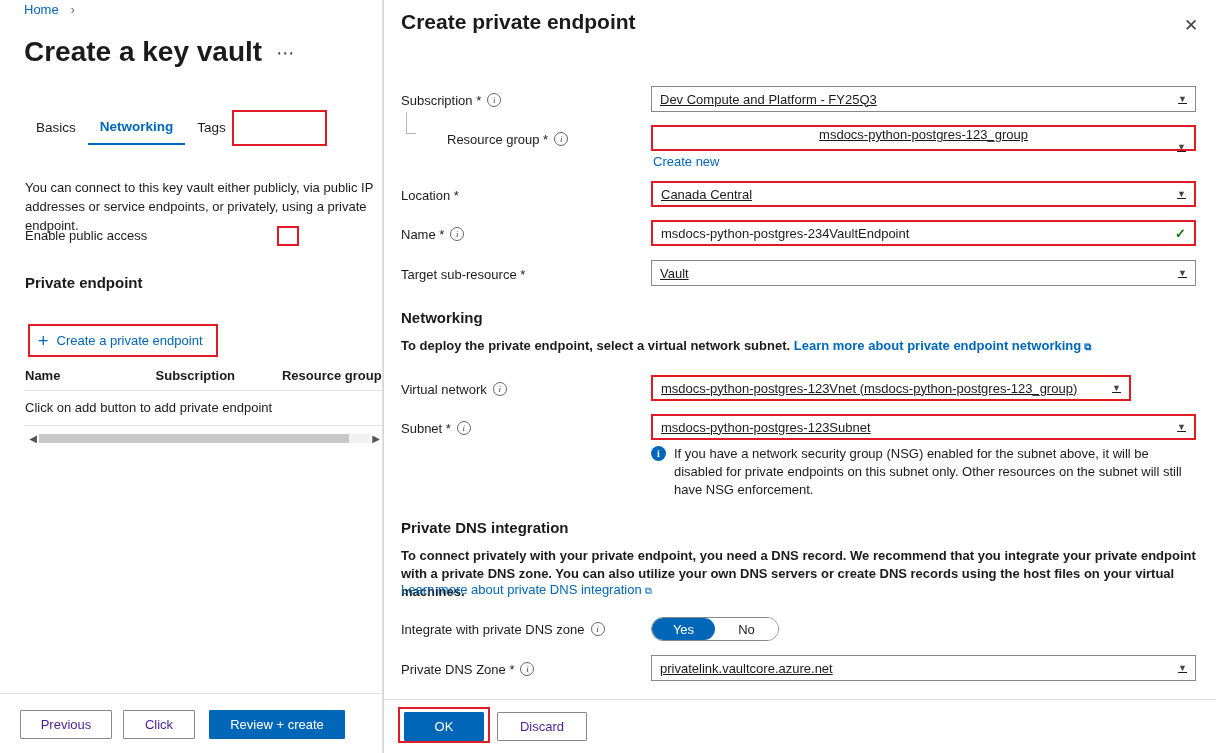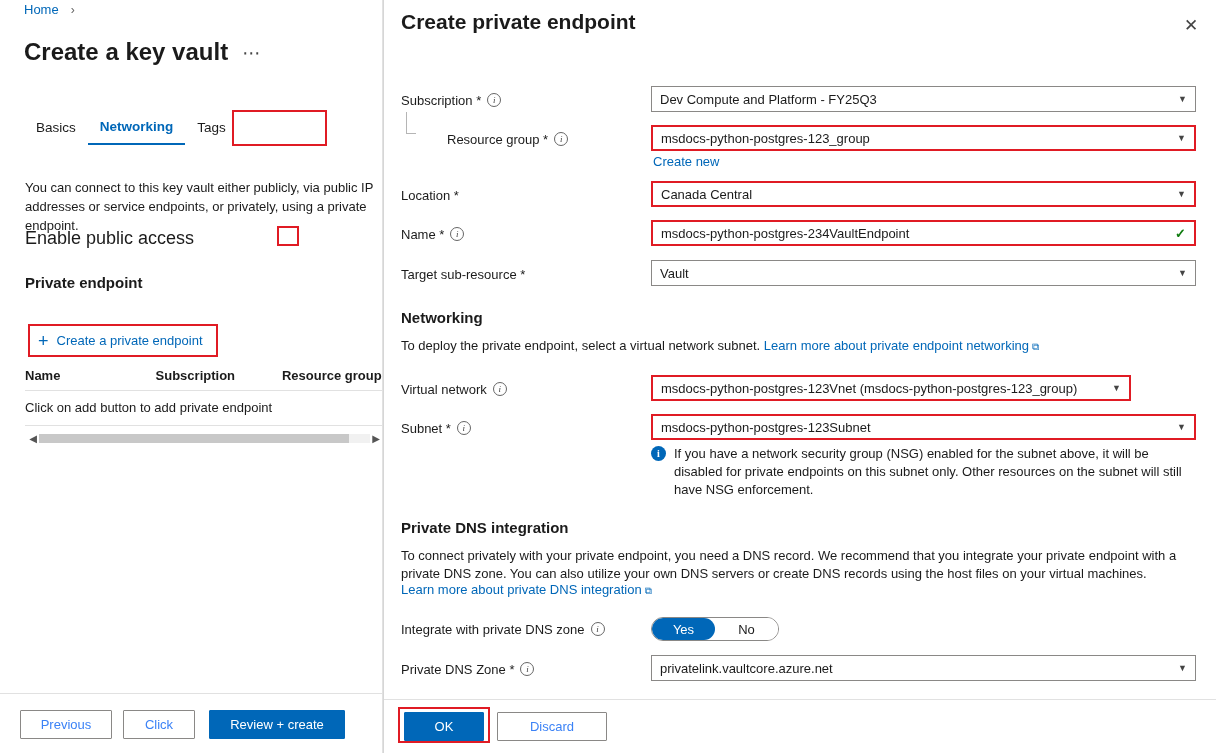--- a/index.html
+++ b/index.html
@@ -25,21 +25,21 @@
     position: absolute; left: 24px; top: 2px;
     display: flex; align-items: center; gap: 12px;
     font-size: 13px;
   }
   .breadcrumb .crumb { color: #0067b8; cursor: pointer; }
   .breadcrumb .sep { color: #666; font-size: 12px; }
   .page-title-row {
     position: absolute; left: 24px; top: 36px;
     display: flex; align-items: flex-end; gap: 14px;
   }
-  .page-title { font-size: 24px; font-weight: 600; color: #1b1b1b; line-height: 32px; }
+  .page-title { font-size: 28px; font-weight: 600; color: #1b1b1b; line-height: 32px; }
   .ellipsis-btn { color: #444; font-size: 18px; line-height: 30px; cursor: pointer; letter-spacing: 1px; }
 
   .tabs {
     position: absolute; left: 24px; top: 112px;
     display: flex; align-items: center; gap: 0px;
   }
   .tab {
     padding: 7px 12px 9px 12px;
     font-size: 13.5px; color: #1b1b1b; cursor: pointer; white-space: nowrap;
   }
@@ -53,21 +53,21 @@
   }
 
   .left-desc {
     position: absolute; left: 25px; top: 178px; width: 356px;
     font-size: 13px; color: #1b1b1b; line-height: 19px;
   }
   .toggle-row {
     position: absolute; left: 25px; top: 228px; width: 340px;
     display: flex; align-items: center;
   }
-  .toggle-label { font-size: 18px; color: #1b1b1b; }
+  .toggle-label { font-size: 13px; color: #1b1b1b; }
   .radio-box-highlight {
     position: absolute; left: 277px; top: 226px; width: 22px; height: 20px;
     border: 2px solid #e01b24;
   }
   .section-head {
     position: absolute; left: 25px; top: 274px;
     font-size: 15px; font-weight: 600; color: #1b1b1b;
   }
   .section-sub {
     position: absolute; left: 25px; top: 302px; width: 358px;
@@ -106,21 +106,21 @@
   .hscroll .track { flex: 1; height: 9px; background: #f1f1f1; position: relative; }
   .hscroll .thumb { position: absolute; left: 0; top: 0; height: 9px; width: 310px; background: #c8c8c8; }
 
   .footer-bar {
     position: absolute; left: 0; bottom: 0; width: 383px; height: 60px;
     border-top: 1px solid #e1e1e1; background: #fff;
   }
   .btn {
     font-family: "Liberation Sans", sans-serif;
     font-size: 13px; padding: 6px 14px; border: 1px solid #8a8886;
-    background: #ffffff; color: #3b82f6; cursor: pointer; border-radius: 1px;
+    background: #ffffff; color: #4c1d95; cursor: pointer; border-radius: 1px;
   }
   .btn-primary { background: #0067b8; border-color: #0067b8; color: #fff; }
   .footer-prev { position: absolute; left: 20px; top: 16px; width: 92px; text-align: center; }
   .footer-next { position: absolute; left: 123px; top: 16px; width: 72px; text-align: center; }
   .footer-review { position: absolute; left: 209px; top: 16px; width: 136px; text-align: center; font-weight: 400; }
 
   
   .blade {
     position: absolute; left: 383px; top: 0; width: 833px; height: 753px;
     background: #ffffff; border-left: 1px solid #d6d6d6;
@@ -146,37 +146,37 @@
     width: 14px; height: 14px; border-radius: 50%;
     border: 1px solid #666; color: #444; font-size: 9px; font-style: italic;
     font-family: "Liberation Serif", serif; margin-left: 6px; cursor: pointer;
     line-height: 1;
   }
   .field {
     position: absolute; height: 26px; background: #fff;
     border: 1px solid #8a8886; display: flex; align-items: center;
     padding: 0 8px; font-size: 13px; color: #1b1b1b;
   }
-  .field.select { cursor: pointer; }
+  .field.select { cursor: pointer; text-decoration: underline; }
   .field .chev { margin-left: auto; color: #444; font-size: 9px; }
   .field .chk { margin-left: auto; color: #107c10; font-size: 13px; font-weight: 700; }
   .hl { border: 2px solid #e01b24; }
 
   .tree-line {
     position: absolute; left: 22px; width: 10px;
     border-left: 1px solid #b5b5b5; border-bottom: 1px solid #b5b5b5;
   }
   .link { color: #0067b8; cursor: pointer; font-size: 13px; }
   .link .ext { font-size: 10px; margin-left: 3px; }
 
   .subhead {
     position: absolute; left: 17px; font-size: 15px; font-weight: 600; color: #1b1b1b;
   }
   .para {
-    position: absolute; left: 17px; font-size: 13px; color: #1b1b1b; line-height: 18px;
+    position: absolute; left: 17px; font-size: 13px; color: #1b1b1b; line-height: 18px; font-weight: bold;
   }
 
   .infobox {
     position: absolute; left: 267px; width: 545px;
     display: flex; gap: 8px; font-size: 13px; color: #1b1b1b; line-height: 18px;
   }
   .i-circle {
     flex: none; width: 15px; height: 15px; border-radius: 50%;
     background: #0067b8; color: #fff; font-size: 10px; font-weight: 700;
     display: flex; align-items: center; justify-content: center; margin-top: 1px;
@@ -199,21 +199,21 @@
   }
   .ok-btn {
     position: absolute; left: 20px; top: 12px; width: 80px; text-align: center;
     background: #0067b8; color: #fff; border: 1px solid #0067b8;
   }
   .ok-highlight {
     position: absolute; left: 14px; top: 7px; width: 92px; height: 36px;
     border: 2px solid #e01b24; pointer-events: none;
   }
   .discard-btn {
-    position: absolute; left: 113px; top: 12px; width: 110px; text-align: center;
+    position: absolute; left: 113px; top: 12px; width: 90px; text-align: center;
   }
 </style>
 </head>
 <body>
 
 <div id="root">
 
   <div class="left-pane">
 
     <div class="breadcrumb">
@@ -288,21 +288,21 @@
         <span>Dev Compute and Platform - FY25Q3</span>
         <span class="chev">▼</span>
       </div>
 
       <div class="tree-line" style="top:40px; height:22px;"></div>
       <div class="row" style="left:63px; top:55px;">
         <span class="lbl">Resource group</span>
         <span class="lbl req">&nbsp;*</span>
         <span class="info-icon">i</span>
       </div>
-      <div class="field select hl" style="left:267px; top:53px; width:545px;">
+      <div class="field select hl" style="left:267px; top:53px; width:545px;flex-direction:column;">
         <span>msdocs-python-postgres-123_group</span>
         <span class="chev">▼</span>
       </div>
       <div class="link" style="position:absolute; left:269px; top:82px;">Create new</div>
 
       <div class="row" style="top:111px;">
         <span class="lbl">Location</span>
         <span class="lbl req">&nbsp;*</span>
       </div>
       <div class="field select hl" style="left:267px; top:109px; width:545px;">

